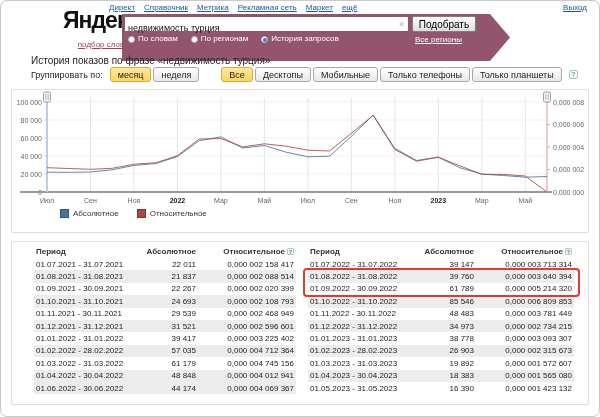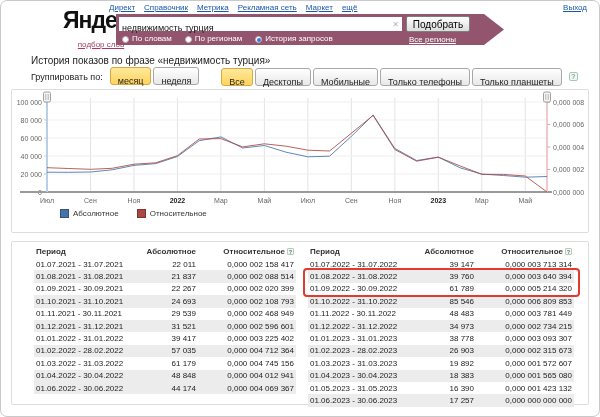--- a/index.html
+++ b/index.html
@@ -11,37 +11,37 @@
   }
   
   .topnav{position:absolute;left:108px;top:2px;font-size:8px;white-space:nowrap}
   .navlink{color:var(--link,#1a57a8);text-decoration:underline;margin-right:9px;cursor:pointer}
   .logout{position:absolute;right:12px;top:2px;font-size:8px;color:var(--link,#1a57a8);text-decoration:underline;cursor:pointer}
   
   .logo{position:absolute;left:60px;top:6px;text-align:center;width:80px}
   .logo-text{font-size:23px;font-weight:bold;color:#111;letter-spacing:-1px;line-height:26px}
   .wordstat-link{font-size:8px;color:#a63c5e;text-decoration:underline;cursor:pointer}
   
-  .searchbar{position:absolute;left:115px;top:13px;width:388px;height:31px;background:var(--accent,#93546e);
+  .searchbar{position:absolute;left:121px;top:13px;width:388px;height:47px;background:var(--accent,#93546e);
     clip-path:polygon(0 0,calc(100% - 20px) 0,100% 50%,calc(100% - 20px) 100%,0 100%)}
   .search-input-wrap{position:absolute;left:3px;top:3px;width:283px;height:14px;background:#fff}
   .search-input{width:100%;height:100%;border:0;outline:0;font-size:9px;padding:0 12px 0 3px;font-family:inherit;color:#111;background:transparent}
   .clear-icon{position:absolute;right:2px;top:2.5px;width:9px;height:9px;color:#b5b5b5;font-size:8px;line-height:9px;text-align:center;cursor:pointer}
   .submit-btn{position:absolute;left:290px;top:2px;width:64px;height:16px;background:linear-gradient(#ffffff,#dcdcdc);
     border:1px solid #7e7e7e;border-radius:2px;font-size:10px;font-family:inherit;color:#000;cursor:pointer}
   .modes{position:absolute;left:6px;top:20px;display:flex;gap:13px;align-items:center}
   .mode{display:flex;align-items:flex-end;gap:3px;font-size:8px;color:#fff;cursor:pointer}
   .radio{width:7px;height:7px;border-radius:50%;background:#fff;border:1px solid #c9a8b8;position:relative;flex:none}
   .radio.sel::after{content:'';position:absolute;left:1px;top:1px;width:4px;height:4px;border-radius:50%;background:#2f81d6}
   .regions-link{position:absolute;left:293px;top:21px;font-size:8px;color:#fff;text-decoration:underline;cursor:pointer}
   
   .page-title{position:absolute;left:30px;top:54px;font-size:10px;color:#222}
   .controls{position:absolute;left:30px;top:66px;display:flex;align-items:center;font-size:9px;color:#222}
   .group-label{margin-right:7px}
-  .btn{height:15px;padding:8px 7px;border:1px solid #a8a8a8;border-radius:3px;background:linear-gradient(#fff,#e8e8e8);
+  .btn{height:15px;padding:2px 7px;border:1px solid #a8a8a8;border-radius:3px;background:linear-gradient(#fff,#e8e8e8);
     font-size:9px;color:#222;margin-right:2px;font-family:inherit;cursor:pointer}
   .btn.active{background:linear-gradient(#ffe99c,var(--active-bg,#ffd35e));border-color:#d7a93f}
   .devices{margin-left:20px;display:flex}
   .help-icon{width:9px;height:9px;border:1px solid #a9c6b6;color:#3f7f5f;font-size:7px;line-height:8px;text-align:center;
     margin-left:5px;border-radius:2px;background:#f2f8f4;cursor:pointer;flex:none}
   
   .chart-box{position:absolute;left:10px;top:88px;width:578px;height:144px;border:1px solid #ddd;border-radius:2px;background:#fff}
   .chart-box svg{display:block}
   .legend{position:absolute;left:48px;top:119px;display:flex;gap:18px;font-size:8px;color:#333;align-items:center}
   .legend-item{display:flex;align-items:center;cursor:pointer}
@@ -311,21 +311,16 @@
         <div class="trow alt">
           <span class="c-period">01.04.2023 - 30.04.2023</span>
           <span class="c-abs">18 383</span>
           <span class="c-rel">0,000 001 565 080</span>
         </div>
         <div class="trow">
           <span class="c-period">01.05.2023 - 31.05.2023</span>
           <span class="c-abs">16 390</span>
           <span class="c-rel">0,000 001 423 132</span>
         </div>
-        <div class="trow alt">
-          <span class="c-period">01.06.2023 - 30.06.2023</span>
-          <span class="c-abs">17 257</span>
-          <span class="c-rel">0,000 000 000 000</span>
-        </div>
         <div class="hl-box" style="top: 23.4px; height: 28.8px;"></div>
       </div>
   </div>
 </div>
 
 </body></html>

